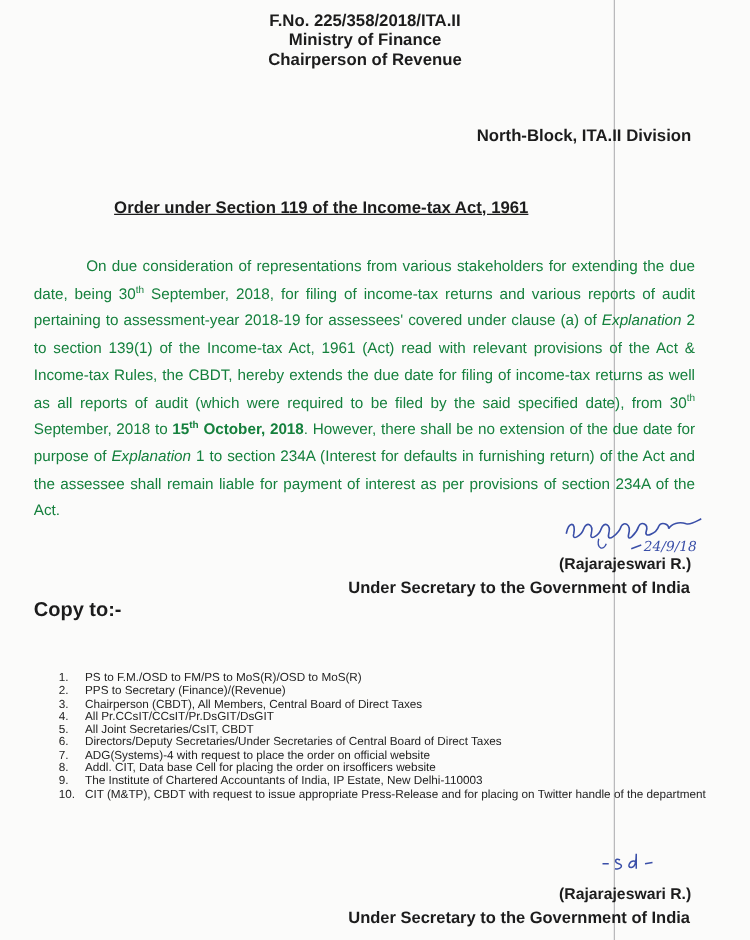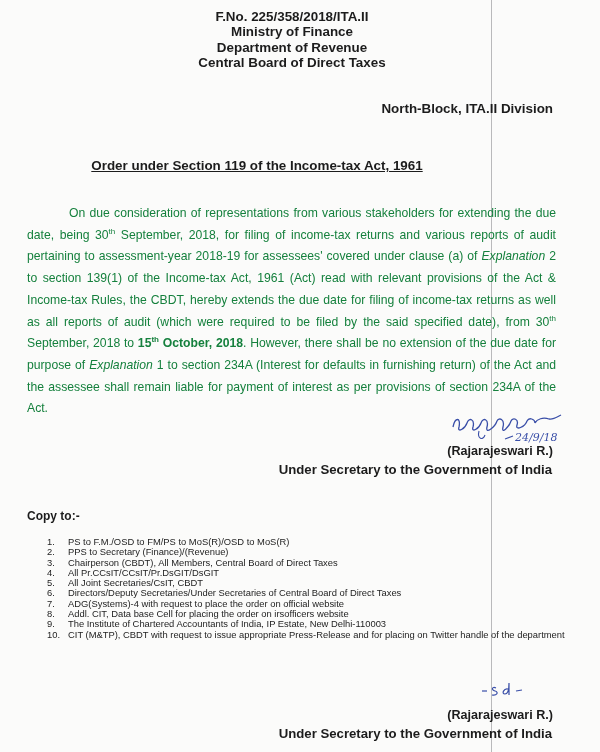--- a/index.html
+++ b/index.html
@@ -38,21 +38,21 @@
     .signature-1 {
       position: absolute; top: 405px; left: 445px; width: 120px; height: 42px;
     }
     .sig-name-1 {
       position: absolute; top: 444px; right: 47px; font-weight: bold; font-size: 12.6px;
     }
     .sig-title-1 {
       position: absolute; top: 462px; right: 48px; font-weight: bold; font-size: 13.2px;
     }
     .copy-to {
-      position: absolute; top: 509px; left: 27px; font-weight: bold; font-size: 12px;
+      position: absolute; top: 480px; left: 27px; font-weight: bold; font-size: 16px;
     }
     .copy-list {
       position: absolute; top: 537px; left: 47px; list-style: none;
       font-size: 9.4px; line-height: 10.3px; color: #232323;
     }
     .copy-list li { display: flex; white-space: nowrap; }
     .copy-list .num { width: 21px; }
     .sd-mark {
       position: absolute; top: 680px; left: 480px; width: 50px; height: 18px;
     }
@@ -64,22 +64,21 @@
     }
   </style>
 </head>
 <body>
 
 <div class="scan-line"></div>
 
 <div class="header-block">
   <div>F.No. 225/358/2018/ITA.II</div>
   <div>Ministry of Finance</div>
-  <div>Department of Revenue</div>
-  <div>Central Board of Direct Taxes</div>
+  <div>Chairperson of Revenue</div>
 </div>
 
 <div class="division-block">
   <div>North-Block, ITA.II Division</div>
 </div>
 
 <div class="order-title">Order under Section 119 of the Income-tax Act, 1961</div>
 
 <div class="body-text"><span class="indent"></span><span>On due consideration of representations from various stakeholders for extending the due date, being 30</span><sup>th</sup><span> September, 2018, for filing of income-tax returns and various reports of audit pertaining to assessment-year 2018-19 for assessees' covered under clause (a) of </span><i>Explanation</i><span> 2 to section 139(1) of the Income-tax Act, 1961 (Act) read with relevant provisions of the Act &amp; Income-tax Rules, the CBDT, hereby extends the due date for filing of income-tax returns as well as all reports of audit (which were required to be filed by the said specified date), from 30</span><sup>th</sup><span> September, 2018 to </span><b><span>15</span><sup>th</sup><span> October, 2018</span></b><span>. However, there shall be no extension of the due date for purpose of </span><i>Explanation</i><span> 1 to section 234A (Interest for defaults in furnishing return) of the Act and the assessee shall remain liable for payment of interest as per provisions of section 234A of the Act.</span></div>
 

